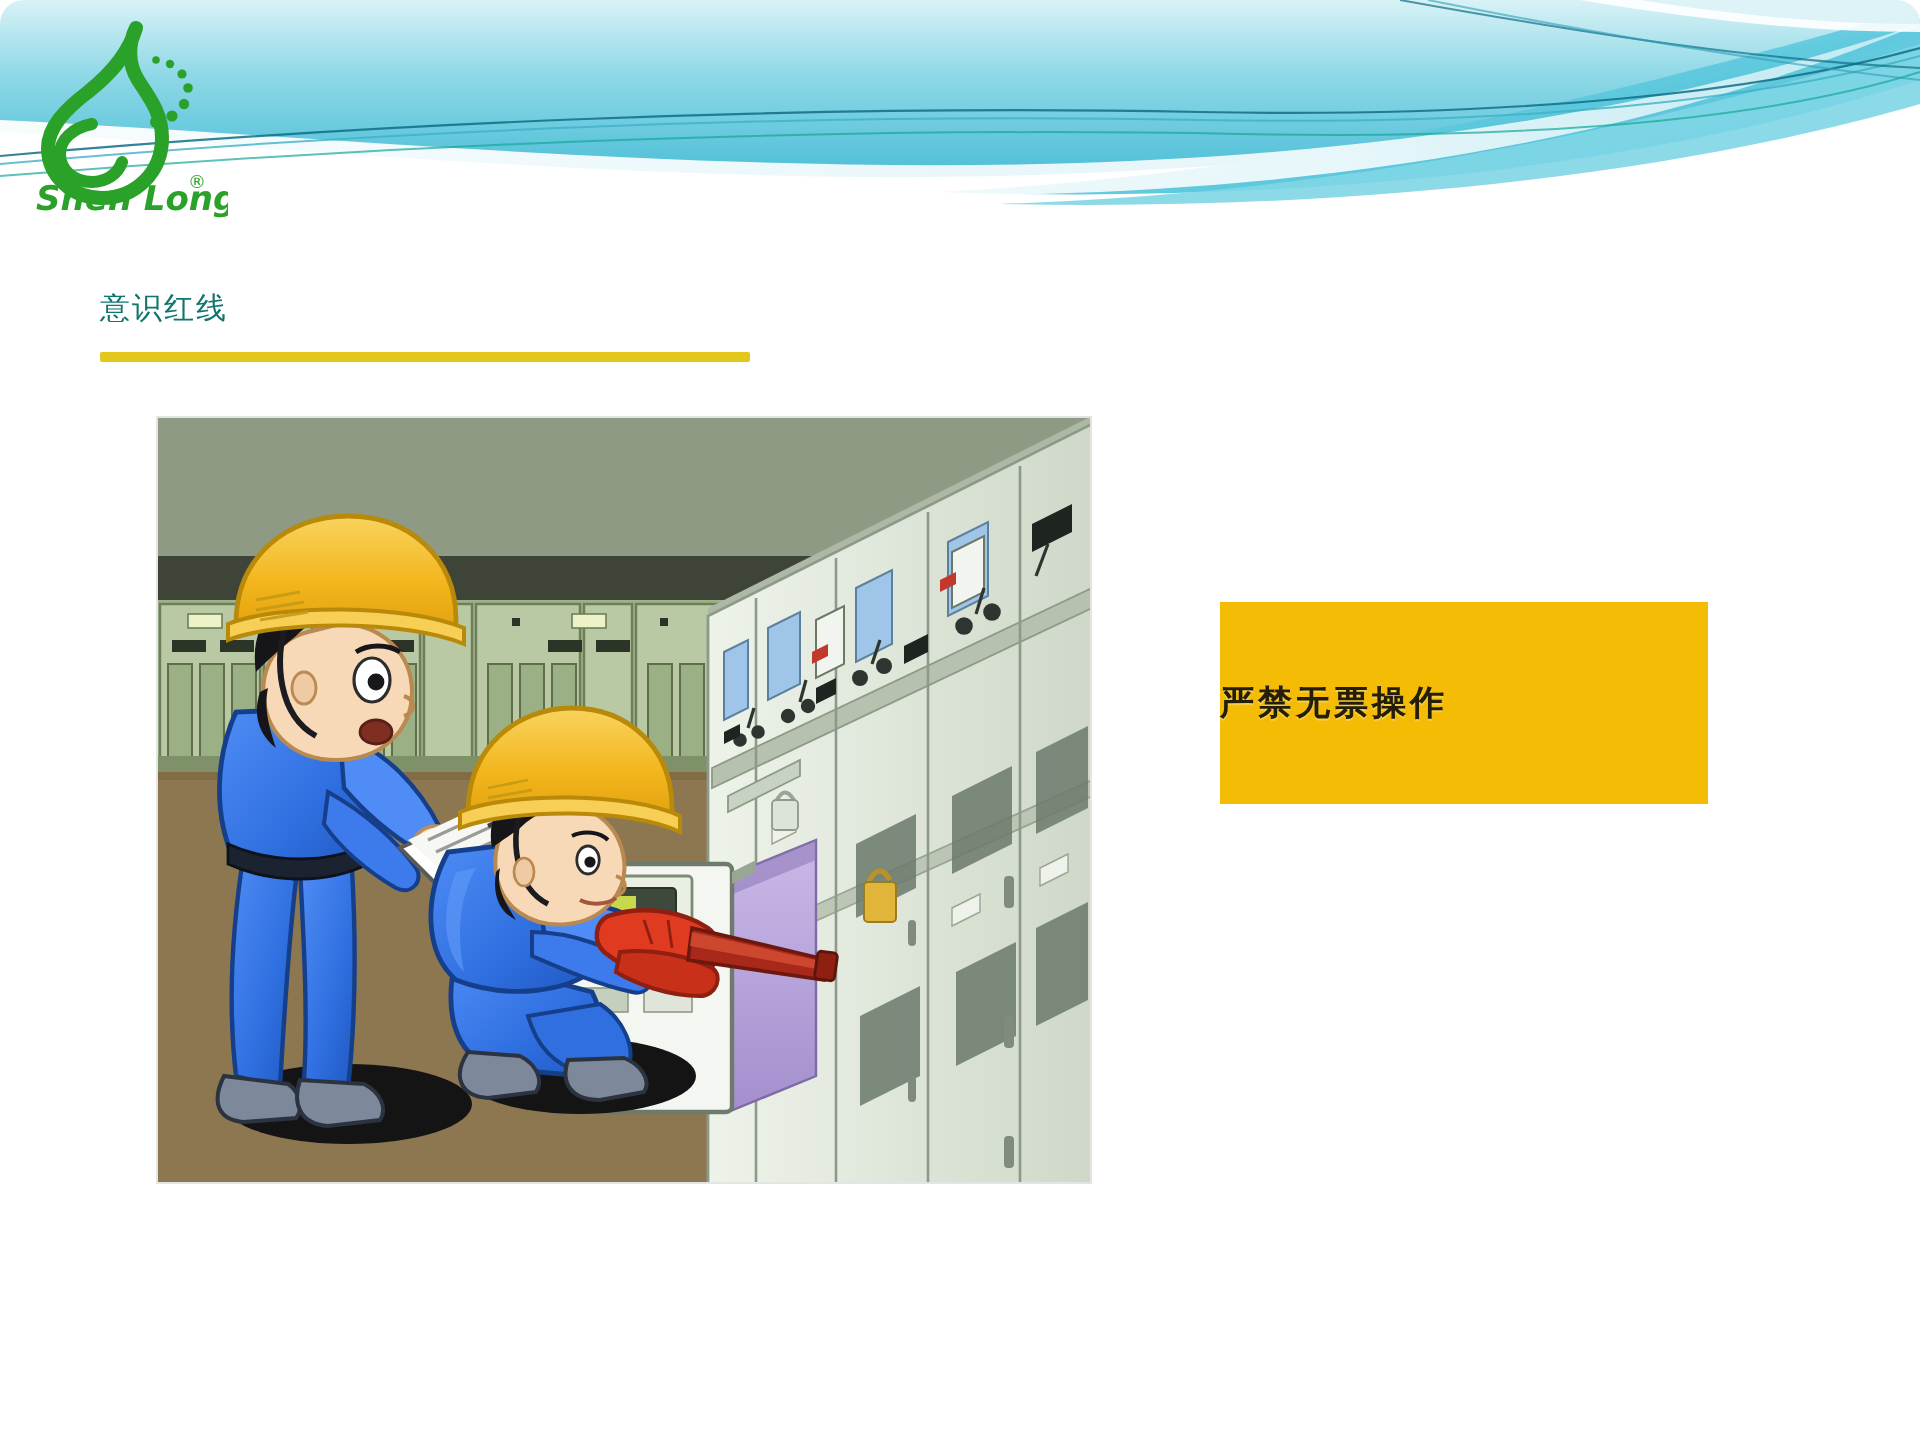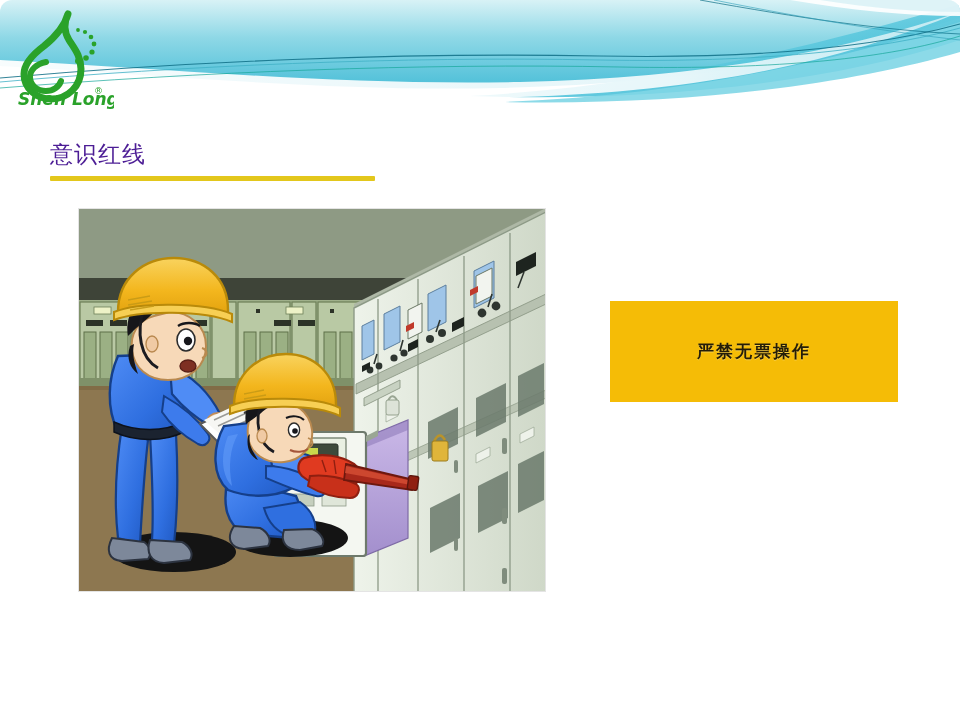--- a/index.html
+++ b/index.html
@@ -14,41 +14,41 @@
   .banner{position:absolute;left:0;top:0;width:960px;height:118px;overflow:hidden;}
   .banner svg{display:block;width:960px;height:118px;}
 
   
   .logo{position:absolute;left:6px;top:4px;width:108px;height:108px;}
   .logo svg{display:block;width:108px;height:108px;}
 
   
   .title-wrap{position:absolute;left:50px;top:140px;width:330px;}
   .title-text{
-    font-size:23px;color:#4c1d95;line-height:28px;letter-spacing:1px;
+    font-size:15px;color:#0f766e;line-height:28px;letter-spacing:1px;
     font-family:"DejaVu Sans","Liberation Sans",sans-serif;
     white-space:nowrap;
   }
   .title-rule{
     position:absolute;left:50px;top:176px;width:325px;height:5px;
     background:#E3C71C;border-radius:1px;
   }
 
   
   .illus{
     position:absolute;left:78px;top:208px;width:468px;height:384px;
     background:#8e9a84;overflow:hidden;
   }
   .illus svg{display:block;width:468px;height:384px;}
 
   
   .callout{
-    position:absolute;left:610px;top:301px;width:288px;height:101px;
+    position:absolute;left:610px;top:301px;width:244px;height:101px;
     background:#F5BC06;
-    display:flex;align-items:center;justify-content:center;
+    display:flex;align-items:center;justify-content:flex-start;
   }
   .callout-text{
     font-family:"DejaVu Sans","Liberation Sans",sans-serif;
     font-weight:bold;font-size:17px;color:#241d08;letter-spacing:2px;
     text-shadow:0 1px 0 rgba(255,255,255,.25);
   }
 
   
   .watermark{
     position:absolute;left:770px;top:588px;width:95px;height:28px;

